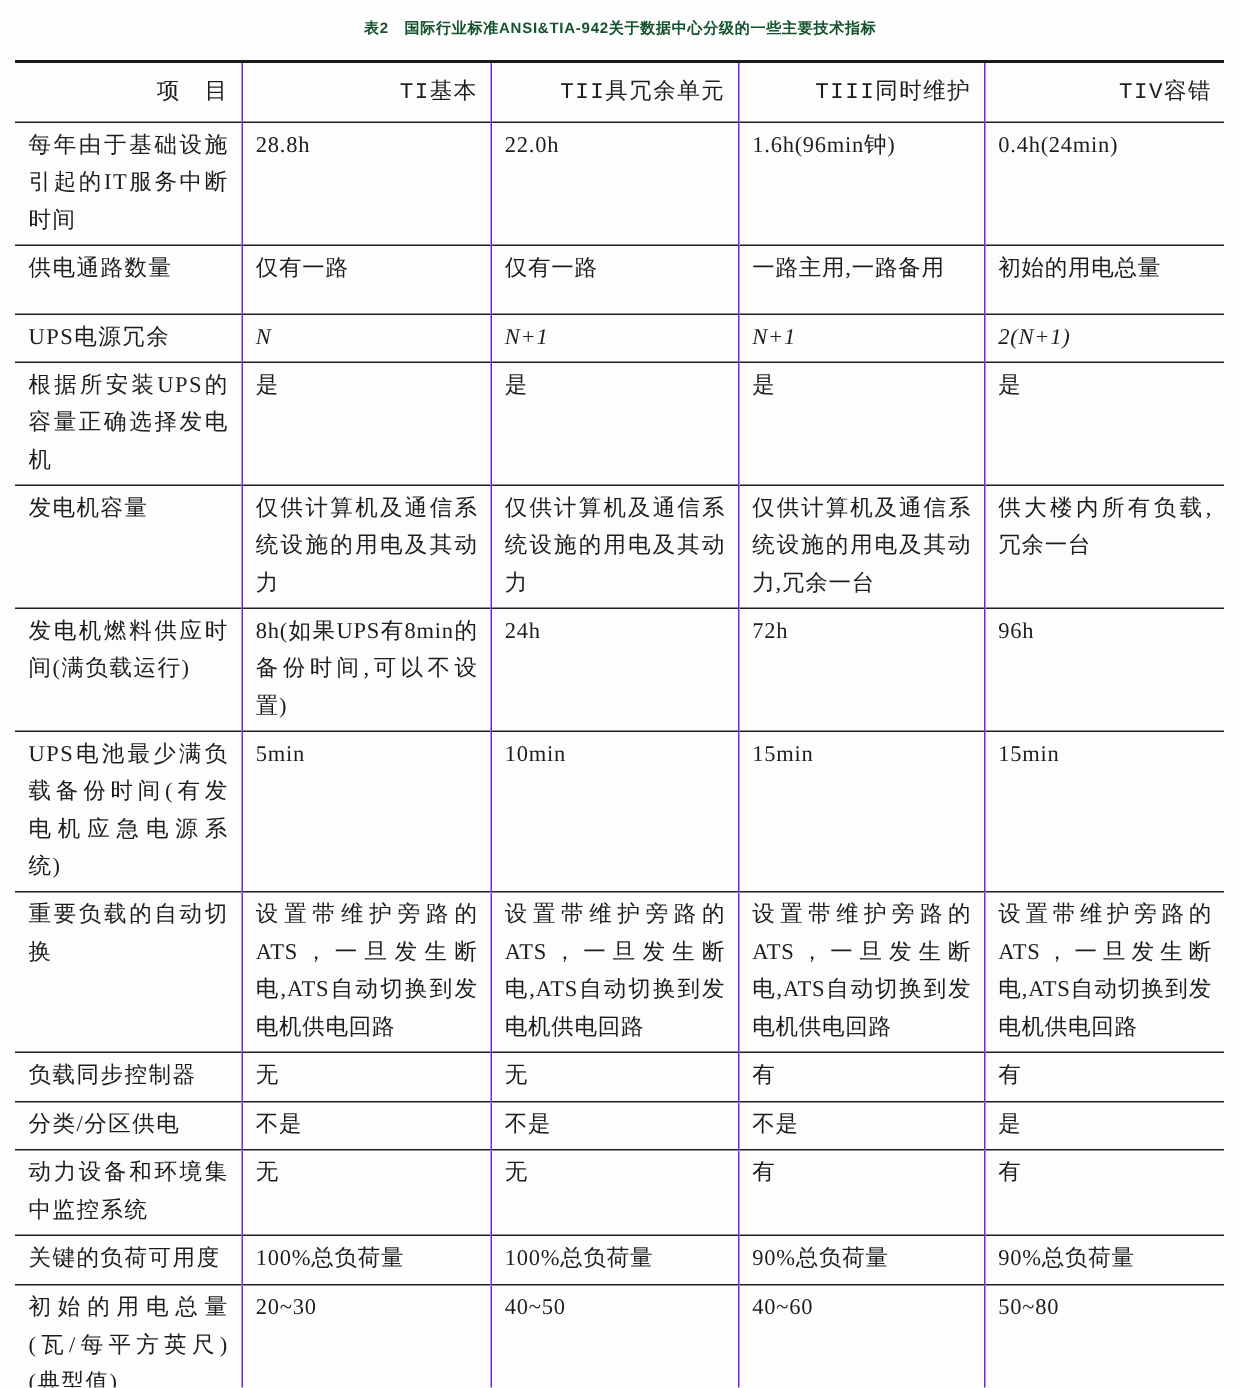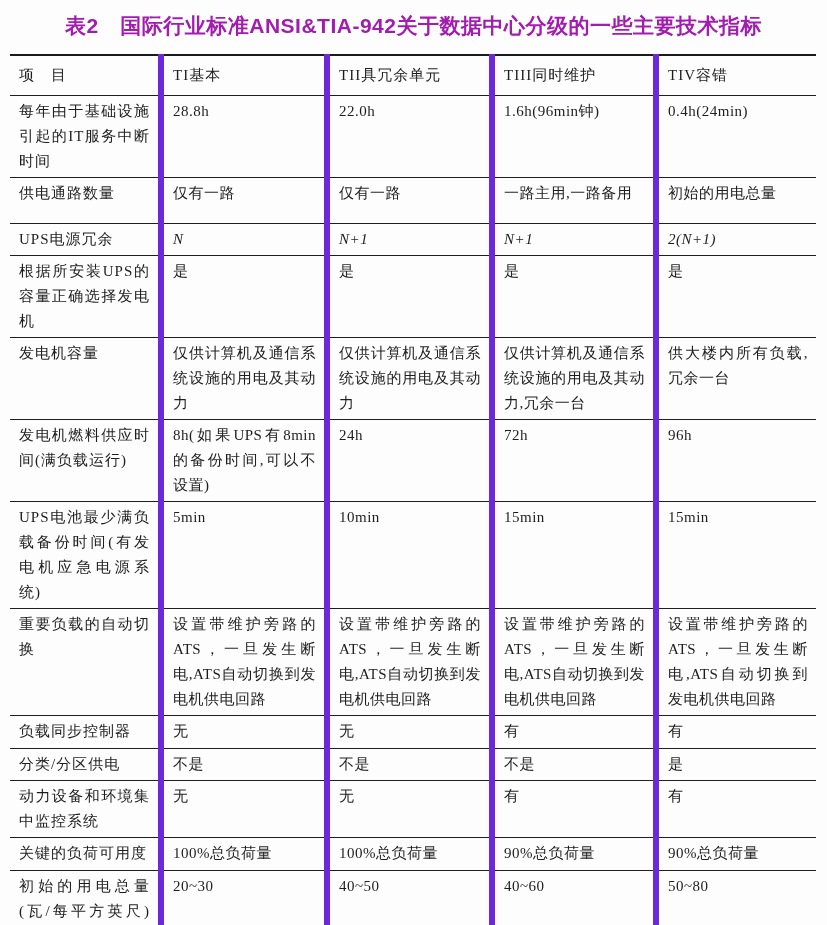--- a/index.html
+++ b/index.html
@@ -13,23 +13,23 @@
     position:relative;
     width:827px;height:925px;
     background:#fdfdfd;
     overflow:hidden;
   }
   .doc-title{
     padding-top:12px;
     text-align:center;
     font-family:"Liberation Sans","DejaVu Sans",sans-serif;
     font-weight:bold;
-    font-size:21px;
+    font-size:10px;
     letter-spacing:0.5px;
-    color:#a21caf;
+    color:#14532d;
     white-space:nowrap;
   }
   table.tier-table{
     border-collapse:collapse;
     table-layout:fixed;
     width:806px;
     margin:14px 11px 0 10px;
     border-top:2px solid #1a1a1a;
     border-bottom:2px solid #1a1a1a;
   }
@@ -39,28 +39,29 @@
     padding:3px 8px 3px 9px;
     vertical-align:top;
     font-size:15px;
     line-height:25px;
     color:#1d1d1d;
     overflow:hidden;
   }
   
   .tier-table th + th,
   .tier-table td + td{
-    border-left:6px solid #6d28d9;
+    border-left:1px solid #6d28d9;
   }
   .tier-table thead th{
     height:33px;
-    text-align:left;
+    text-align:right;
     vertical-align:middle;
     font-weight:normal;
     letter-spacing:1px;
+    font-family:Liberation Mono, monospace;
   }
   .label-cell{
     text-align:justify;
     letter-spacing:1px;
   }
   .value-cell{
     text-align:justify;
     letter-spacing:0.5px;
   }
   .value-cell.italic{font-style:italic;}

